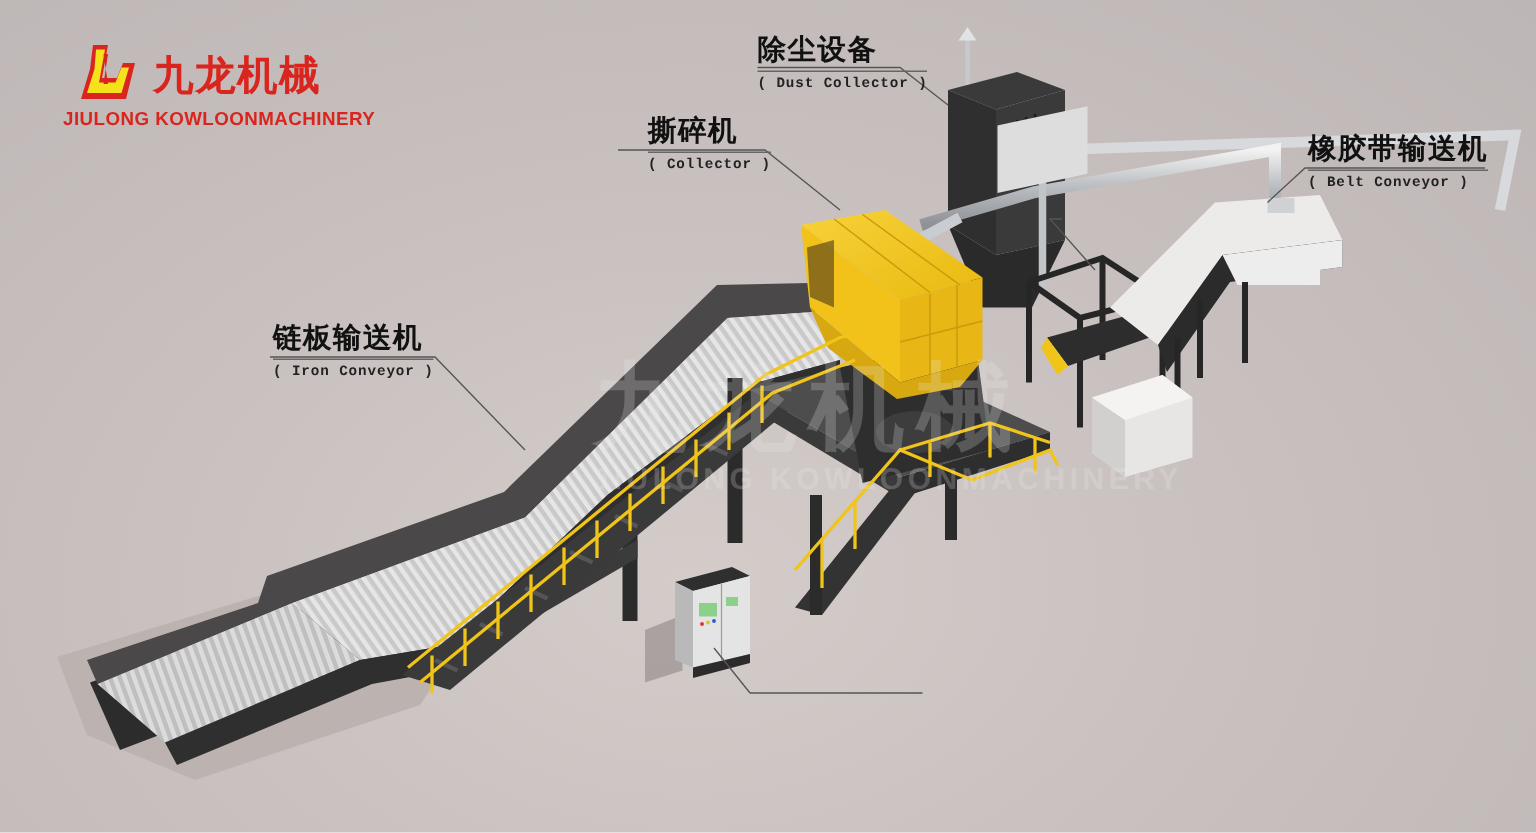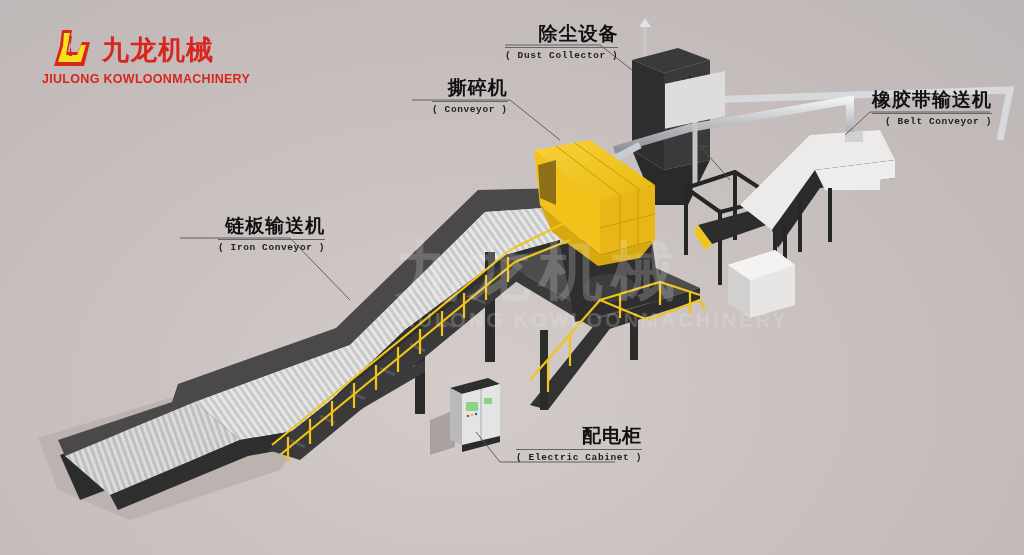--- a/index.html
+++ b/index.html
@@ -13,21 +13,21 @@
   .logo-cn {
     position:absolute; left:50px; top:4px; white-space:nowrap;
     font-family:"DejaVu Sans", sans-serif; font-weight:bold; font-size:27px;
     color:#d9251d; letter-spacing:1px;
   }
   .logo-en {
     position:absolute; left:-10px; top:44px; white-space:nowrap;
     font-family:"Liberation Sans", sans-serif; font-weight:bold; font-size:12.5px;
     color:#d9251d; letter-spacing:0.3px;
   }
-  .callout { position:absolute; text-align:right; }
+  .callout { position:absolute; text-align:left; }
   .callout .cn {
     font-family:"DejaVu Sans", sans-serif; font-weight:bold; color:#111;
     font-size:19px; line-height:22px; white-space:nowrap; letter-spacing:1px;
   }
   .callout .rule { height:1px; background:#666; margin:3px 0 2px 0; }
   .callout .en {
     font-family:Liberation Mono, monospace; font-weight:bold; color:#222;
     font-size:9.5px; white-space:nowrap; letter-spacing:0.6px;
   }
   .leader { position:absolute; left:0; top:0; pointer-events:none; }
@@ -246,35 +246,30 @@
 
   <div class="callout" style="left:505px; top:22px;">
     <div class="cn">除尘设备</div>
     <div class="rule"></div>
     <div class="en">( Dust Collector )</div>
   </div>
 
   <div class="callout" style="left:432px; top:76px;">
     <div class="cn">撕碎机</div>
     <div class="rule"></div>
-    <div class="en">( Conveyor )</div>
+    <div class="en">( Collector )</div>
   </div>
 
 
   <div class="callout" style="left:872px; top:88px;">
     <div class="cn">橡胶带输送机</div>
     <div class="rule"></div>
     <div class="en">( Belt Conveyor )</div>
   </div>
 
-  <div class="callout" style="left:182px; top:214px;margin-left:36px;">
+  <div class="callout" style="left:182px; top:214px;">
     <div class="cn">链板输送机</div>
     <div class="rule"></div>
     <div class="en">( Iron Conveyor )</div>
   </div>
 
-  <div class="callout" style="left:516px; top:424px;">
-    <div class="cn">配电柜</div>
-    <div class="rule"></div>
-    <div class="en">( Electric Cabinet )</div>
-  </div>
 
 </div>
 
 </body></html>

